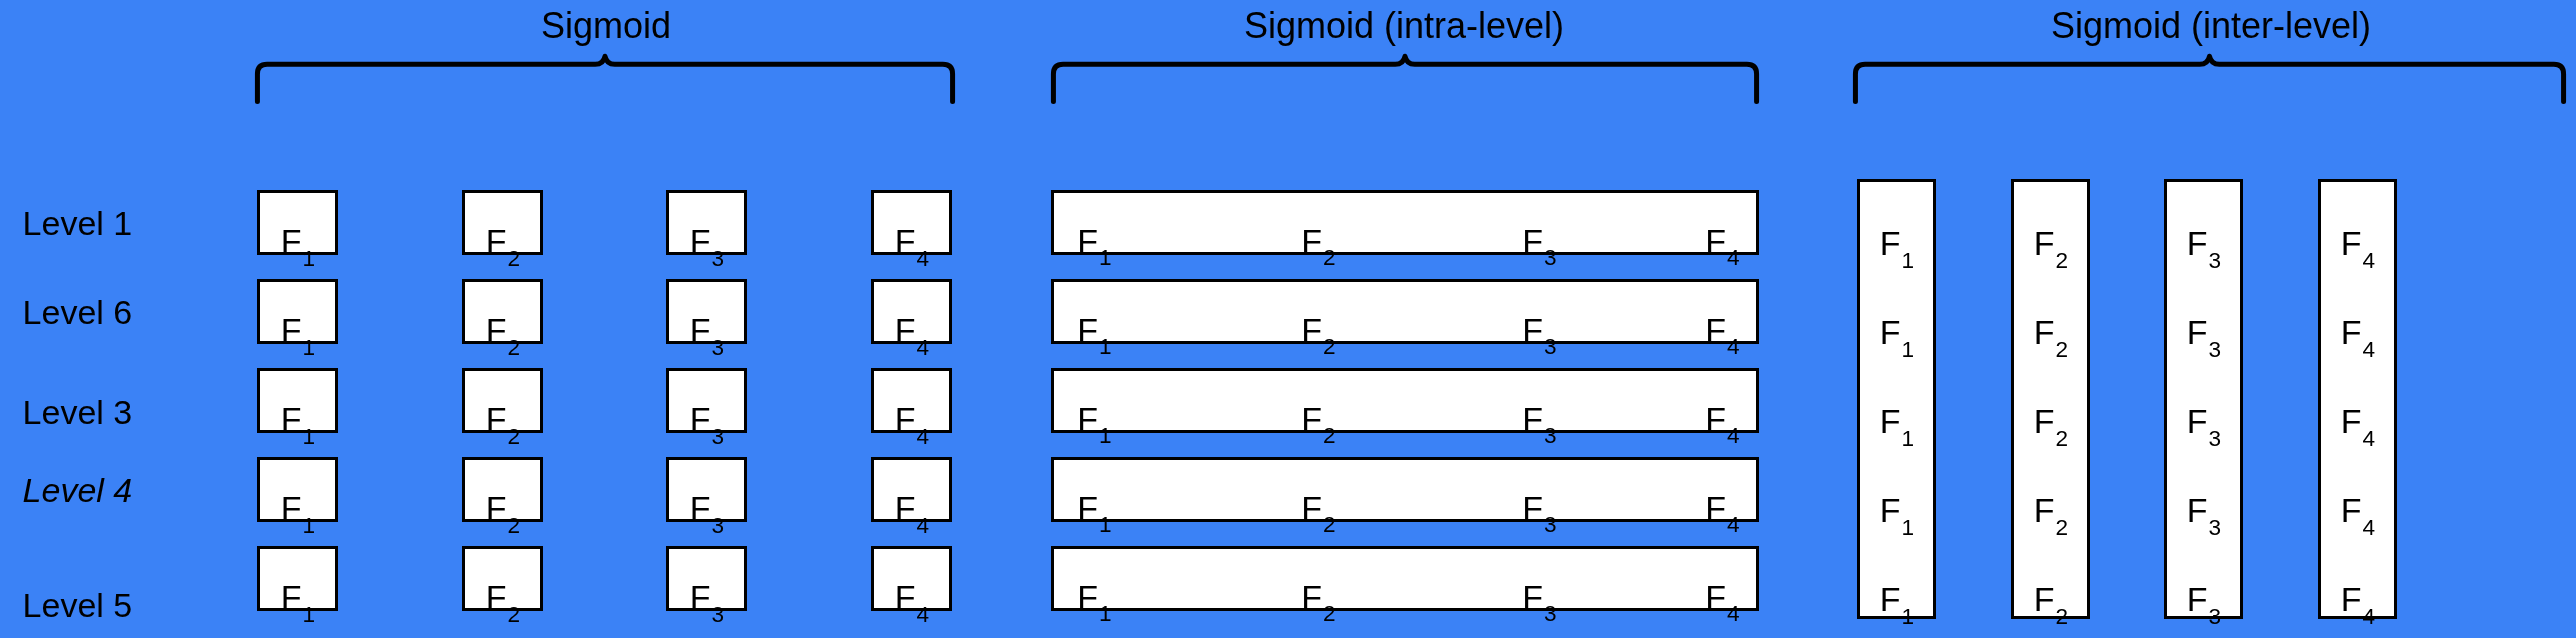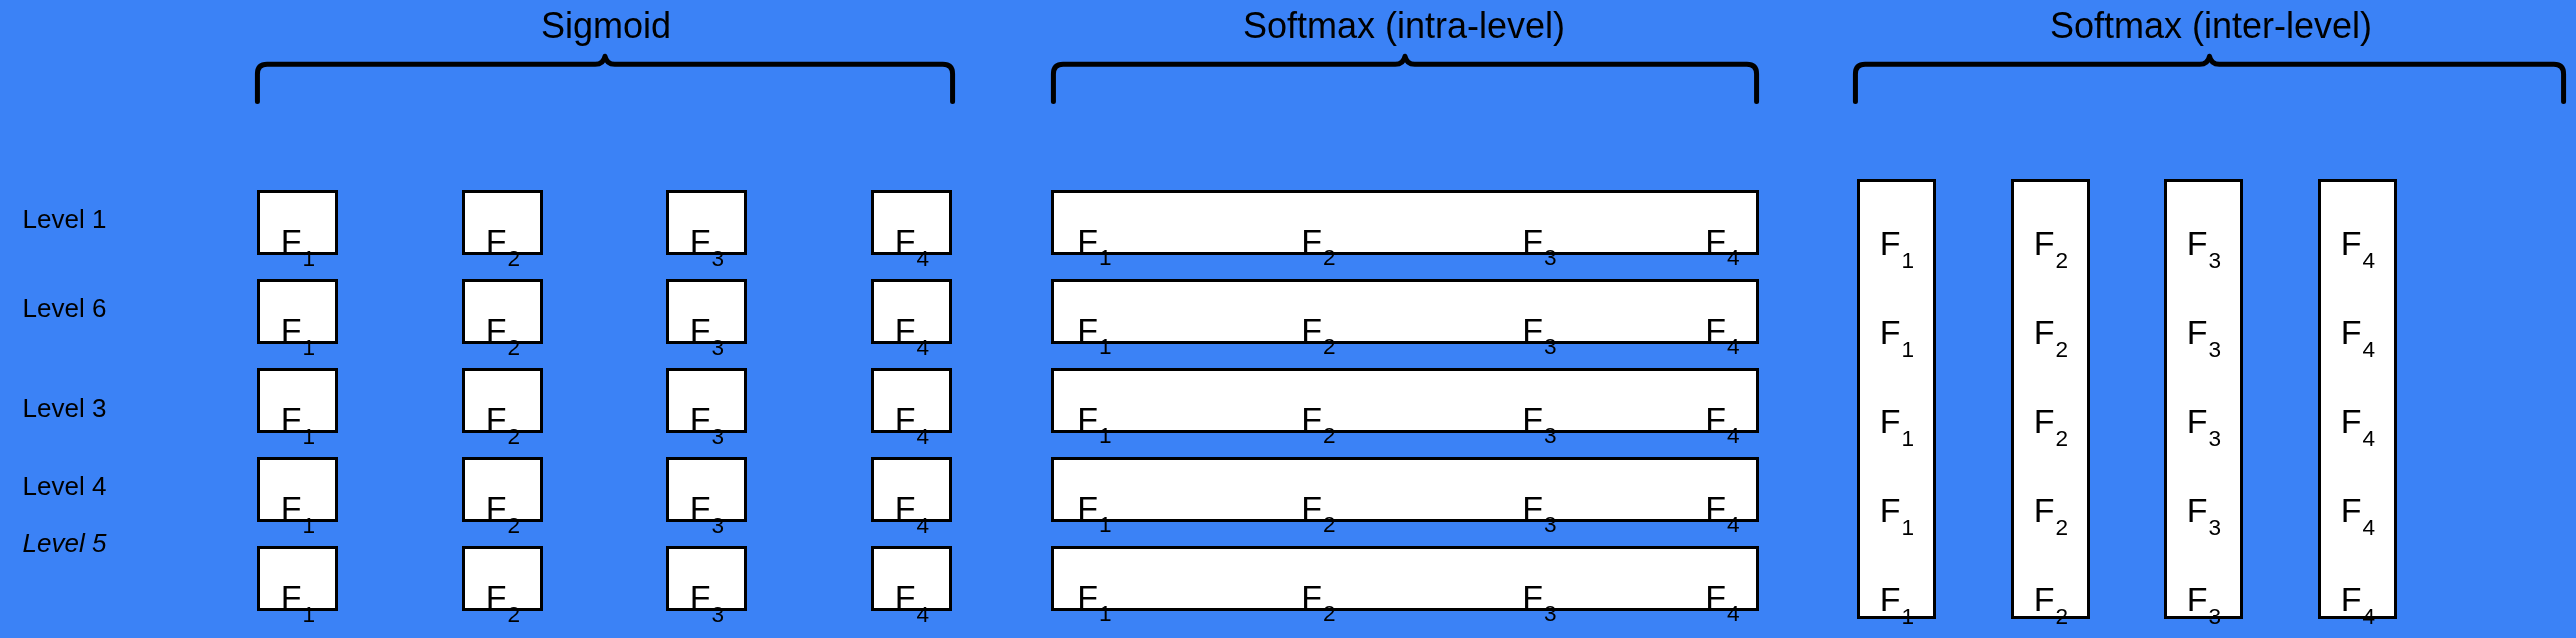--- a/index.html
+++ b/index.html
@@ -35,21 +35,21 @@
   .brace {
     position: absolute;
     height: 50px;
   }
   .brace svg { display: block; width: 100%; height: 100%; overflow: visible; }
 
   
   .level-label {
     position: absolute;
     left: 22.6px;
-    font-size: 26px;
+    font-size: 34px;
     line-height: 1;
     white-space: nowrap;
     color: #000;
   }
 
   
   .ftok {
     font-size: 34px;
     line-height: 1;
     color: #000;
@@ -113,23 +113,23 @@
     justify-content: center;
   }
 </style>
 </head>
 <body>
 
 <div id="canvas">
 
   <div class="section-title" id="title-sigmoid" style="left:606px; top:8px;">Sigmoid</div>
 
-  <div class="section-title" id="title-intra" style="left:1404px; top:8px;">Softmax (intra-level)</div>
-
-  <div class="section-title" id="title-inter" style="left:2211px; top:8px;">Softmax (inter-level)</div>
+  <div class="section-title" id="title-intra" style="left:1404px; top:8px;">Sigmoid (intra-level)</div>
+
+  <div class="section-title" id="title-inter" style="left:2211px; top:8px;">Sigmoid (inter-level)</div>
 
   <div class="brace" style="left:255px; top:53px; width:700px;">
     <svg viewBox="0 0 866 62" preserveAspectRatio="none" aria-hidden="true">
       <path d="M3,60 L3,26 Q3,14 15,14 L421,14 Q431,14 433,4 Q435,14 445,14 L851,14 Q863,14 863,26 L863,60" fill="none" stroke="#000" stroke-width="5" stroke-linecap="round" stroke-linejoin="round" vector-effect="non-scaling-stroke"></path>
     </svg>
   </div>
 
   <div class="brace" style="left:1051px; top:53px; width:708px;">
     <svg viewBox="0 0 876 62" preserveAspectRatio="none" aria-hidden="true">
       <path d="M3,60 L3,26 Q3,14 15,14 L426,14 Q436,14 438,4 Q440,14 450,14 L861,14 Q873,14 873,26 L873,60" fill="none" stroke="#000" stroke-width="5" stroke-linecap="round" stroke-linejoin="round" vector-effect="non-scaling-stroke"></path>
@@ -138,22 +138,22 @@
 
   <div class="brace" style="left:1853px; top:53px; width:713px;">
     <svg viewBox="0 0 882 62" preserveAspectRatio="none" aria-hidden="true">
       <path d="M3,60 L3,26 Q3,14 15,14 L429,14 Q439,14 441,4 Q443,14 453,14 L867,14 Q879,14 879,26 L879,60" fill="none" stroke="#000" stroke-width="5" stroke-linecap="round" stroke-linejoin="round" vector-effect="non-scaling-stroke"></path>
     </svg>
   </div>
 
   <div class="level-label" style="top:206px;">Level 1</div>
   <div class="level-label" style="top:295px;">Level 6</div>
   <div class="level-label" style="top:395px;">Level 3</div>
-  <div class="level-label" style="top:473px;">Level 4</div>
-  <div class="level-label" style="top:530px;font-style:italic;">Level 5</div>
+  <div class="level-label" style="top:473px;font-style:italic;">Level 4</div>
+  <div class="level-label" style="top:588px;">Level 5</div>
 
   <div id="sigmoid-group">
       <div class="sig-box" style="left: 257px; top: 190px;">
         <span class="ftok"><span>F</span><span class="sub">1</span></span>
       </div>
       <div class="sig-box" style="left: 462px; top: 190px;">
         <span class="ftok"><span>F</span><span class="sub">2</span></span>
       </div>
       <div class="sig-box" style="left: 666px; top: 190px;">
         <span class="ftok"><span>F</span><span class="sub">3</span></span>

